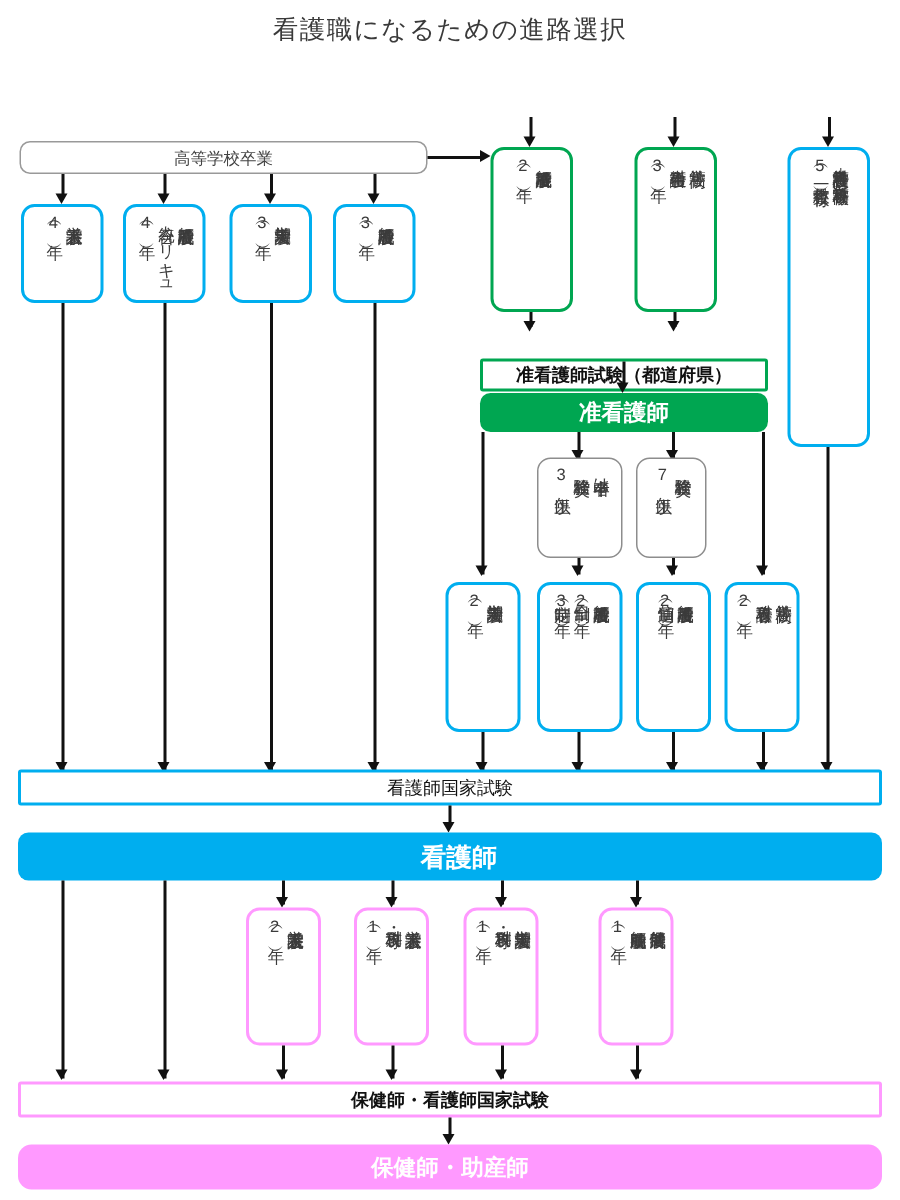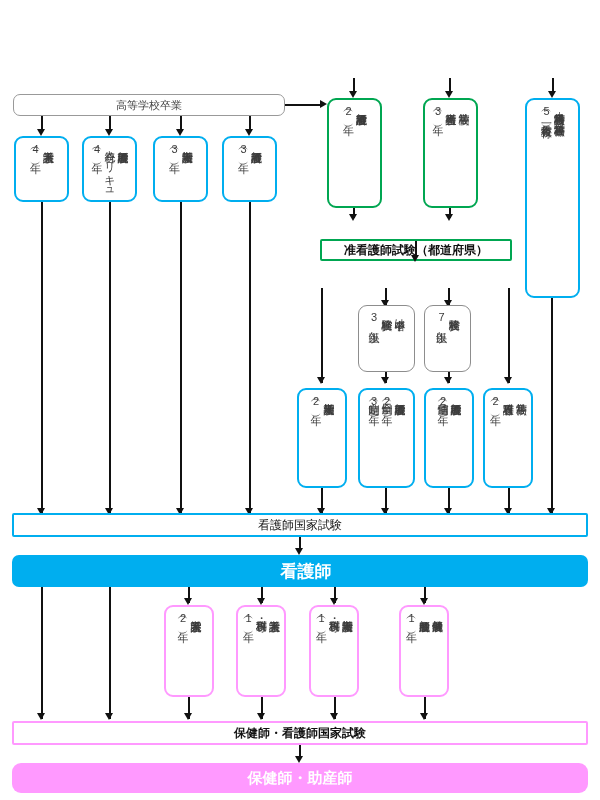--- a/index.html
+++ b/index.html
@@ -61,20 +61,21 @@
     position:absolute;width:0;height:0;
     border-top:4.5px solid transparent;border-bottom:4.5px solid transparent;
     border-left:7px solid #111;
   }
 </style>
 </head>
 <body>
 
 <div id="stage">
 
+  <div class="title">看護職になるための進路選択</div>
 
 
   <div class="node bar bar-gray" style="left:13px;top:94px;width:272px;height:22px;justify-content:center;">
     <span>高等学校卒業</span>
   </div>
 
   <div class="vline" style="left:353px;top:78px;height:14px;"></div>
   <div class="arrow-d" style="left:349px;top:91px;"></div>
 
   <div class="vline" style="left:449px;top:78px;height:14px;"></div>
@@ -149,20 +150,23 @@
   <div class="vline" style="left:449px;top:208px;height:10px;"></div>
   <div class="arrow-d" style="left:445px;top:214px;"></div>
 
   <div class="node bar bar-green-outline" style="left:320px;top:219px;width:192px;height:22px;">
     <span>准看護師試験（都道府県）</span>
   </div>
 
   <div class="vline" style="left:415px;top:241px;height:15px;"></div>
   <div class="arrow-d" style="left:411px;top:255px;"></div>
 
+  <div class="node bar bar-green-fill" style="left:320px;top:262px;width:192px;height:26px;">
+    <span>准看護師</span>
+  </div>
 
   <div class="vline" style="left:321px;top:288px;height:95px;"></div>
   <div class="arrow-d" style="left:317px;top:377px;"></div>
 
   <div class="vline" style="left:385px;top:288px;height:19px;"></div>
   <div class="arrow-d" style="left:381px;top:300px;"></div>
 
   <div class="vline" style="left:448px;top:288px;height:19px;"></div>
   <div class="arrow-d" style="left:444px;top:300px;"></div>
 

